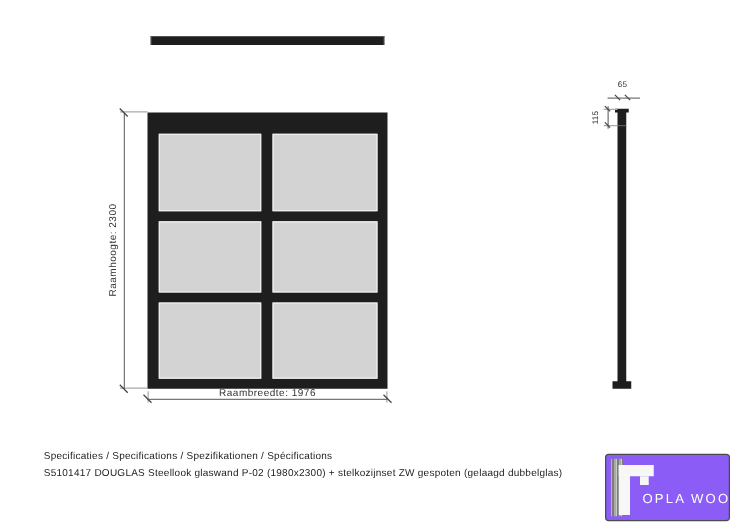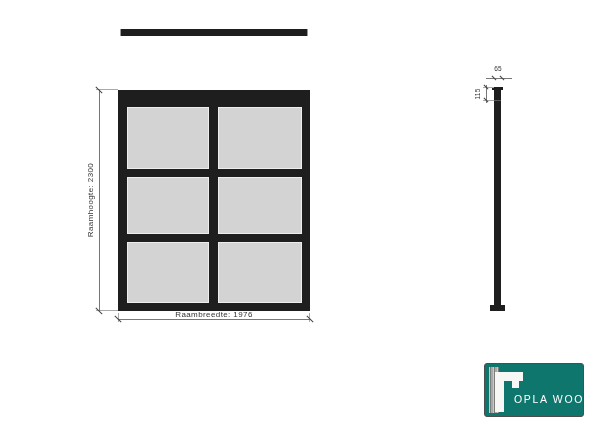--- a/index.html
+++ b/index.html
@@ -42,21 +42,21 @@
   .dim-text-rot{transform:translate(-50%,-50%) rotate(-90deg);}
   .dim-text-ctr{transform:translate(-50%,-50%);}
   .dim-text-tiny{font-size:6.5px;letter-spacing:0.2px;}
   
   .spec-line{position:absolute;left:35px;color:#1b1b1b;font-size:8px;letter-spacing:0.2px;white-space:nowrap;}
   .spec-1{top:360px;}
   .spec-2{top:374px;}
   
   .logo{
     position:absolute;left:484px;top:363px;width:100px;height:54px;
-    background:#0f766e;border-radius:3px;border:1px solid #4c4c4e;box-sizing:border-box;
+    background:#8b5cf6;border-radius:3px;border:1px solid #4c4c4e;box-sizing:border-box;
   }
   .logo-plank{
     position:absolute;left:4px;top:3px;width:10px;height:46px;
     background:repeating-linear-gradient(90deg,#c9c9c5 0 1px,#7c7c7a 1px 2px,#a9a9a5 2px 4px);
   }
   .logo-t-stem{position:absolute;left:10px;top:8px;width:9px;height:40px;background:#f7f7f5;}
   .logo-t-bar{position:absolute;left:10px;top:8px;width:28px;height:9px;background:#f7f7f5;}
   .logo-t-step{position:absolute;left:27px;top:17px;width:7px;height:7px;background:#f7f7f5;}
   .logo-text{
     position:absolute;left:29px;top:29px;color:#ffffff;
@@ -104,20 +104,22 @@
   <div class="tick tick-sm" style="left:494px;top:78px;"></div>
   <div class="tick tick-sm" style="left:502px;top:78px;"></div>
 
   <div class="ext-line-h" style="left:483px;top:87px;width:11px;"></div>
   <div class="ext-line-h" style="left:483px;top:100px;width:11px;"></div>
   <div class="dim-line-v" style="left:486px;top:85px;height:18px;"></div>
   <div class="tick tick-sm" style="left:486px;top:87px;"></div>
   <div class="tick tick-sm" style="left:486px;top:100px;"></div>
   <div class="dim-text dim-text-tiny dim-text-rot" style="left:477px;top:94px;">115</div>
 
+  <div class="spec-line spec-1">Specificaties / Specifications / Spezifikationen / Spécifications</div>
+  <div class="spec-line spec-2">S5101417 DOUGLAS Steellook glaswand P-02 (1980x2300) + stelkozijnset ZW gespoten (gelaagd dubbelglas)</div>
 
   <div class="logo">
     <div class="logo-plank"></div>
     <div class="logo-t-stem"></div>
     <div class="logo-t-bar"></div>
     <div class="logo-t-step"></div>
     <div class="logo-text">OPLA WOOD</div>
   </div>
 
 </div>

